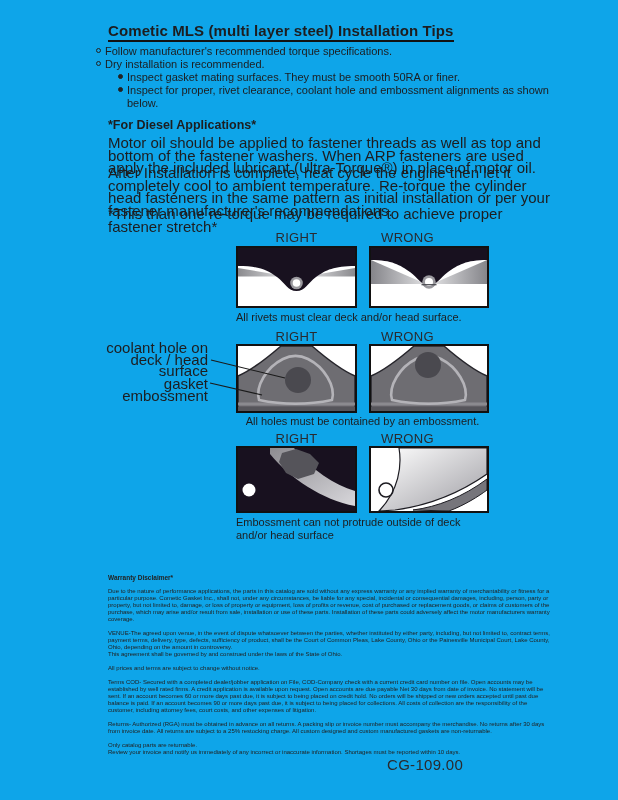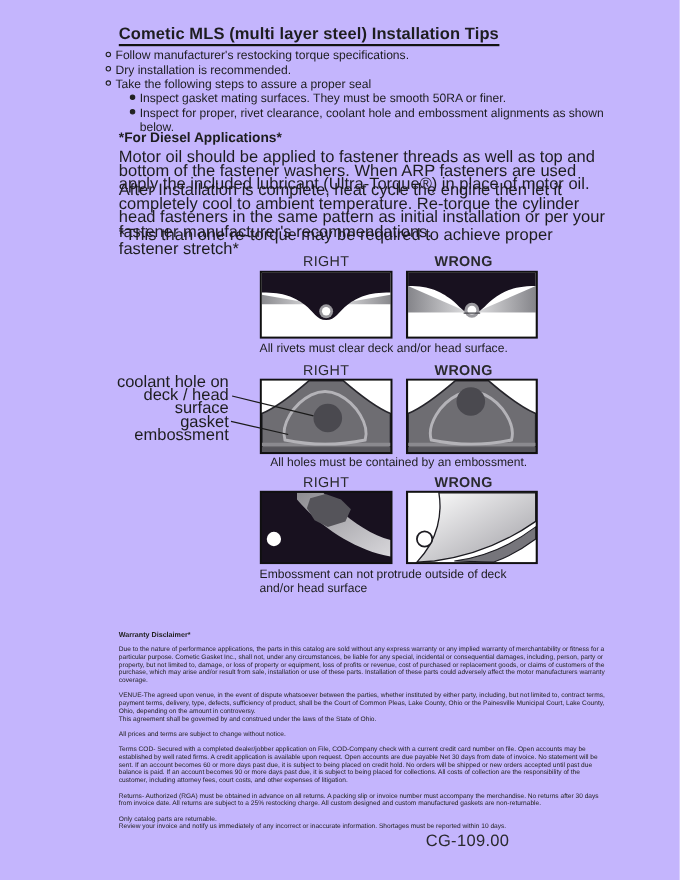--- a/index.html
+++ b/index.html
@@ -1,17 +1,17 @@
 <!DOCTYPE html>
 <html><head>
 <meta charset="utf-8">
 <style>
   html,body{margin:0;padding:0;background:#ffffff;}
   #page{
-    position:relative;width:618px;height:800px;background:#c4b5fd;overflow:hidden;
+    position:relative;width:618px;height:800px;background:#0ea5e9;overflow:hidden;
     font-family:"Liberation Sans", sans-serif;color:#1d1d1f;
   }
   .abs{position:absolute;}
   .title{
     left:108px;top:22px;font-size:15px;font-weight:bold;
     border-bottom:2px solid #121212;padding-bottom:1px;letter-spacing:0.1px;
   }
   .tips{left:96px;top:45px;font-size:11px;line-height:13px;width:460px;}
   .tip{display:flex;align-items:baseline;}
   .marker{
@@ -20,21 +20,21 @@
   }
   .marker.filled{background:#222;}
   .tip.sub{margin-left:22px;}
   .diesel-heading{left:108px;top:118px;font-size:12.5px;font-weight:bold;}
   .para{left:108px;width:442px;font-size:15px;line-height:12.6px;}
   #para-1{top:137px;}
   #para-2{top:167px;}
   #para-3{top:208px;}
   .dg-header{font-size:13px;color:#2a2a2e;width:121px;text-align:center;letter-spacing:0.3px;}
   .hdr-r1{top:230px;} .hdr-r2{top:329px;} .hdr-r3{top:431px;}
-  .hdr-left{left:236px;} .hdr-right{left:361px;font-weight:bold;}
+  .hdr-left{left:236px;} .hdr-right{left:347px;}
   .panel{display:block;}
   .cap{font-size:11px;line-height:12.5px;color:#1d1d1f;}
   #cap-row1{left:236px;top:311px;}
   #cap-row2{left:236px;top:415px;width:253px;text-align:center;}
   #cap-row3{left:236px;top:516px;white-space:pre-line;}
   .lbl{font-size:15px;line-height:11.5px;text-align:right;white-space:pre-line;}
   #lbl-coolant{left:100px;top:342px;width:108px;}
   #lbl-emboss{left:100px;top:378px;width:108px;}
   .fineprint{left:108px;top:574px;width:446px;font-size:6px;line-height:7px;color:#222;}
   .fineprint .fp-head{font-size:6.5px;font-weight:bold;margin:0 0 7px 0;}
@@ -45,29 +45,25 @@
 </head>
 <body>
 
 <div id="page">
 
   <div class="abs title">Cometic MLS (multi layer steel) Installation Tips</div>
 
   <div class="abs tips">
     <div class="tip">
       <span class="marker"></span>
-      <span>Follow manufacturer's restocking torque specifications.</span>
+      <span>Follow manufacturer's recommended torque specifications.</span>
     </div>
     <div class="tip">
       <span class="marker"></span>
       <span>Dry installation is recommended.</span>
-    </div>
-    <div class="tip">
-      <span class="marker"></span>
-      <span>Take the following steps to assure a proper seal</span>
     </div>
     <div class="tip sub">
       <span class="marker filled"></span>
       <span>Inspect gasket mating surfaces.  They must be smooth 50RA or finer.</span>
     </div>
     <div class="tip sub">
       <span class="marker filled"></span>
       <span>Inspect for proper, rivet clearance, coolant hole and embossment alignments as shown below.</span>
     </div>
   </div>

